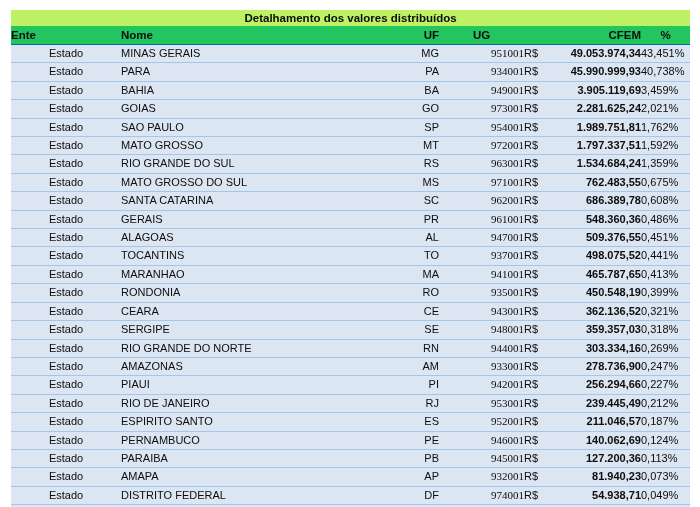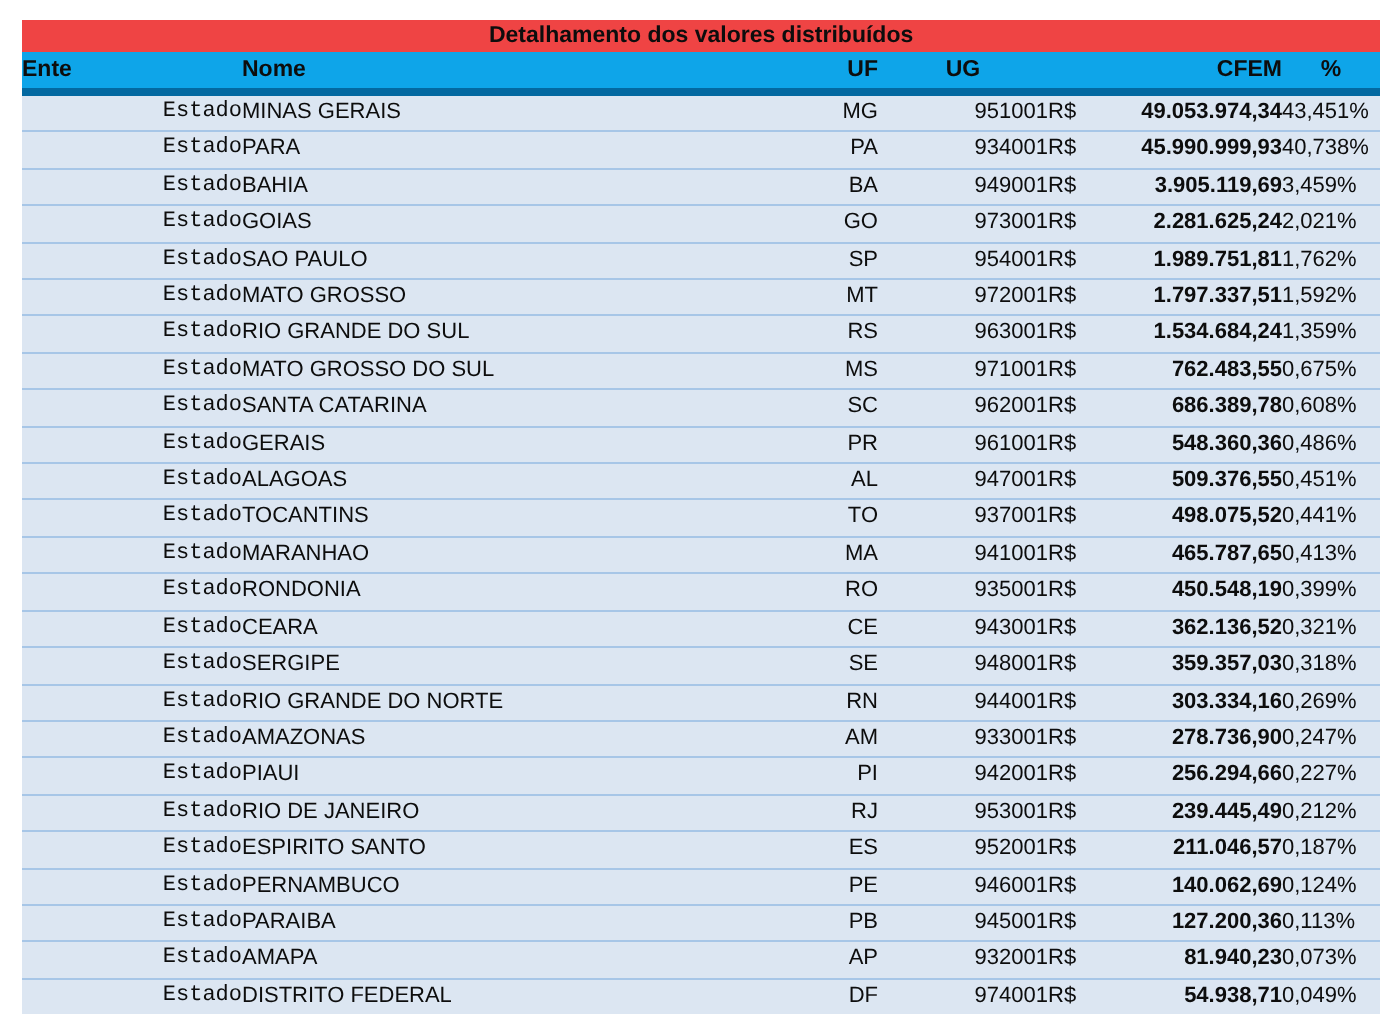--- a/index.html
+++ b/index.html
@@ -28,58 +28,58 @@
     color: #0d0d0d;
   }
   table.report td, table.report th {
     padding: 0;
     margin: 0;
     white-space: nowrap;
     overflow: hidden;
   }
   
   tr.title-row td {
-    background: #ef4444;
+    background: #bef264;
     height: 16px;
     line-height: 16px;
     text-align: center;
     font-weight: bold;
     font-size: 11.5px;
     color: #0d0d0d;
   }
   
   tr.head-row th {
-    background: #0ea5e9;
+    background: #22c55e;
     height: 18px;
     line-height: 18px;
     font-weight: bold;
     font-size: 11.5px;
     color: #0d0d0d;
-    border-bottom: 4px solid #0369a1;
+    border-bottom: 1px solid #0369a1;
   }
   th.h-ente   { text-align: left;  padding-left: 4px; }
   th.h-nome   { text-align: left;  padding-left: 4px; }
   th.h-uf     { text-align: right; }
   th.h-ug     { text-align: center; }
   th.h-cfem   { text-align: right; }
   th.h-pct    { text-align: center; }
 
   
   tr.data-row td {
     background: #dce6f2;
     height: 17.4px;
     line-height: 17.4px;
     border-top: 1px solid #a7c6e7;
     border-bottom: 1px solid #a7c6e7;
     font-size: 11px;
   }
-  td.c-ente  { text-align: right;  padding-left: 4px; font-family: Liberation Mono, monospace; }
+  td.c-ente  { text-align: center;  padding-left: 4px; }
   td.c-nome  { text-align: left;  padding-left: 4px; }
   td.c-uf    { text-align: right; }
-  td.c-ug    { text-align: right; padding-right: 8px; }
+  td.c-ug    { text-align: right; padding-right: 8px; font-family: Liberation Serif, serif; }
   td.c-cur   { text-align: left;  padding-left: 3px; }
   td.c-cfem  { text-align: right; padding-right: 6px; font-weight: bold; }
   td.c-pct   { text-align: left; padding-right: 4px; }
 </style>
 </head>
 <body>
 
 <div id="table-wrap">
   <table class="report">
     <colgroup>

